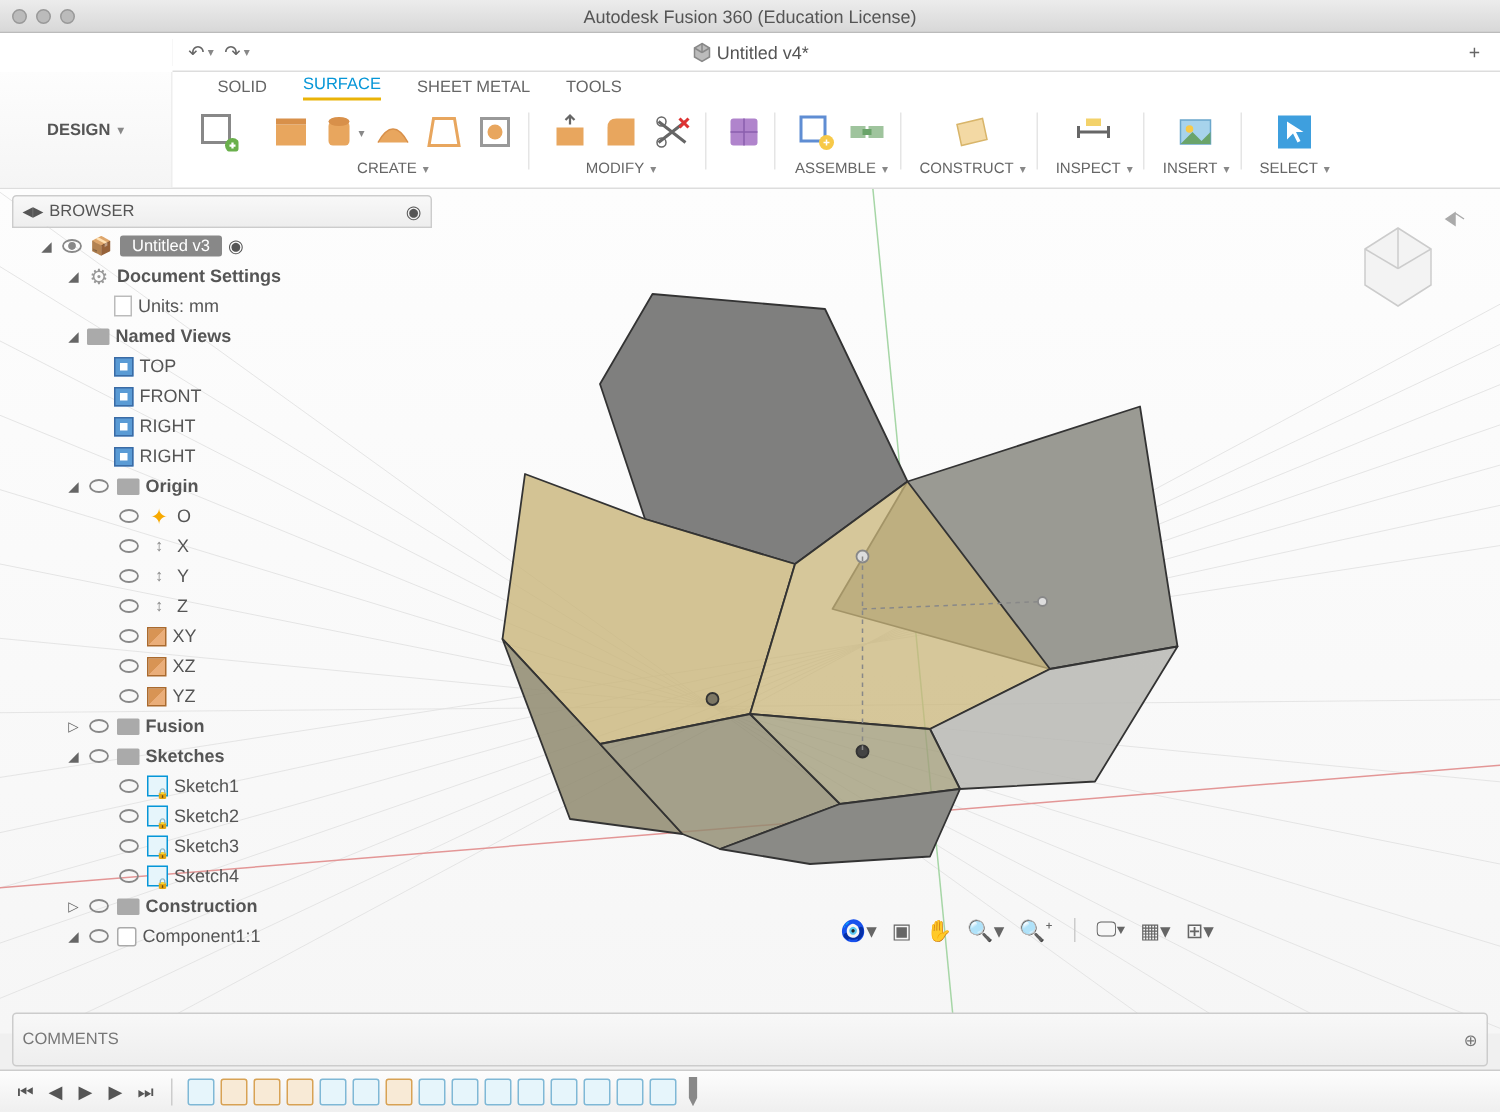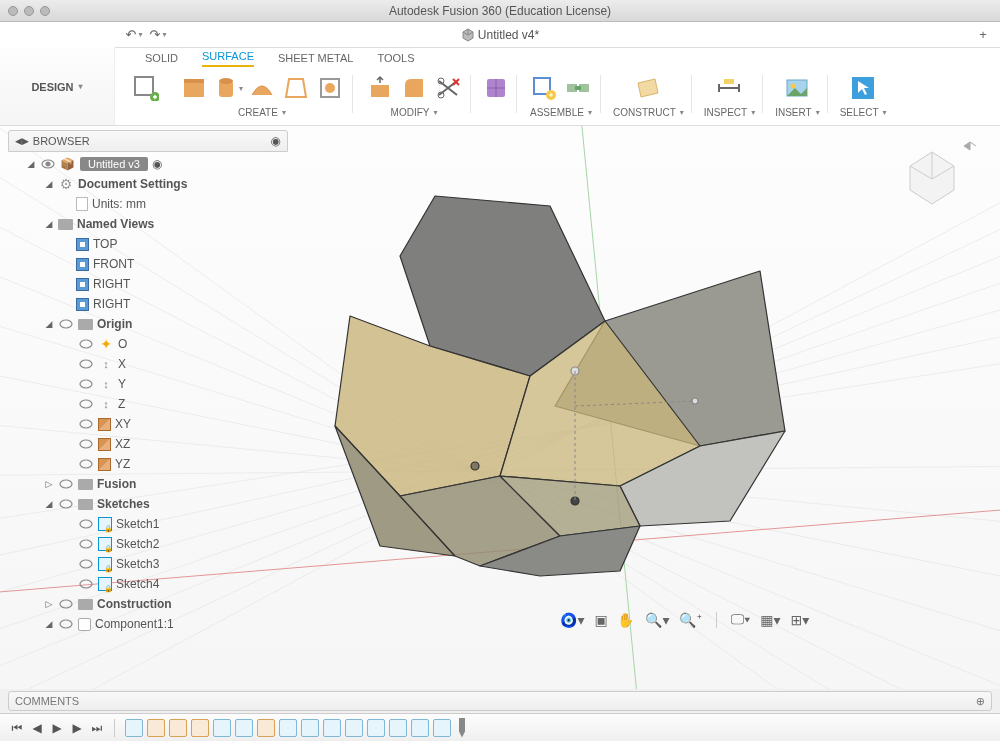--- a/index.html
+++ b/index.html
@@ -67,21 +67,21 @@
 .indent-2 { padding-left: 36px; }
 .indent-3 { padding-left: 54px; }
 .indent-4 { padding-left: 70px; }
 
 
 .gridplane { position:absolute; left:0; right:0; top:0; bottom:0;}
 
 .viewcube-area { position:absolute; right:18px; top:8px; width:100px; height:85px; }
 
 
-.comments { position: absolute; left: 8px; right: 8px; bottom: 30px; height: 20px; background: linear-gradient(#f8f8f8,#eee); border: 1px solid #ccc; border-radius: 3px; display: flex; align-items: center; justify-content: space-between; padding: 0 6px; font-size: 11px; color: #777; z-index:5;}
+.comments { position: absolute; left: 8px; right: 8px; bottom: 30px; height: 36px; background: linear-gradient(#f8f8f8,#eee); border: 1px solid #ccc; border-radius: 3px; display: flex; align-items: center; justify-content: space-between; padding: 0 6px; font-size: 11px; color: #777; z-index:5;}
 
 
 .navtools { position: absolute; bottom: 60px; left: 50%; transform: translateX(60px); display: flex; gap: 10px; align-items: center; z-index: 5; color:#666; font-size:14px;}
 .navtools span { display:inline-flex; align-items:center; gap:1px; }
 .navtools .vline { width:1px; height:16px; background:#ccc; margin:0 4px;}
 
 
 .timeline { position: absolute; left: 0; right: 0; bottom: 0; height: 28px; background: linear-gradient(#fdfdfd,#efefef); border-top: 1px solid #ccc; display: flex; align-items: center; gap: 6px; padding: 0 10px; }
 .tl-btn { width: 14px; height: 14px; color: #555; display:flex; align-items:center; justify-content:center; font-size:12px;}
 .tl-sep { width:1px; height:18px; background:#ccc; margin:0 4px;}

